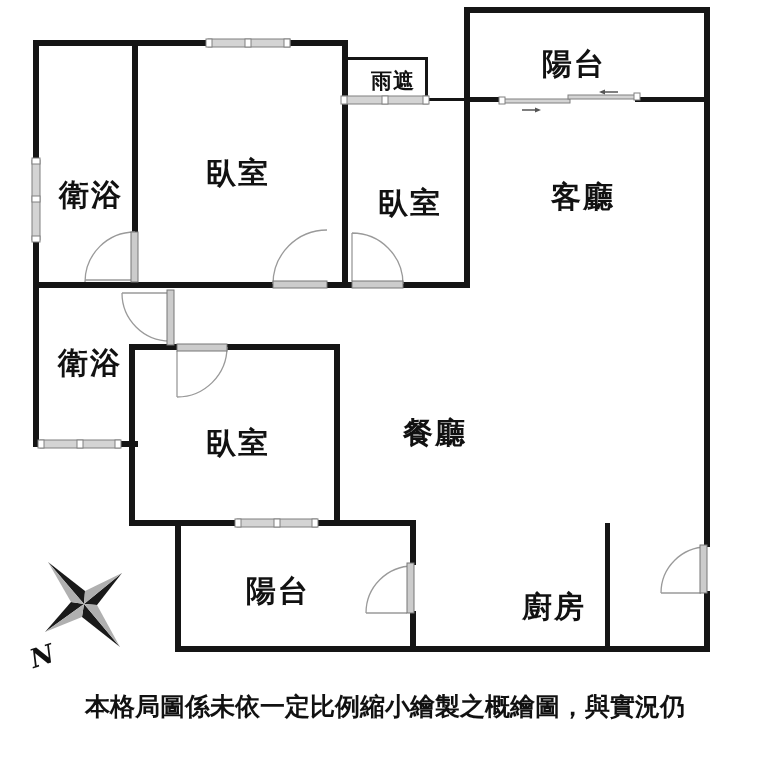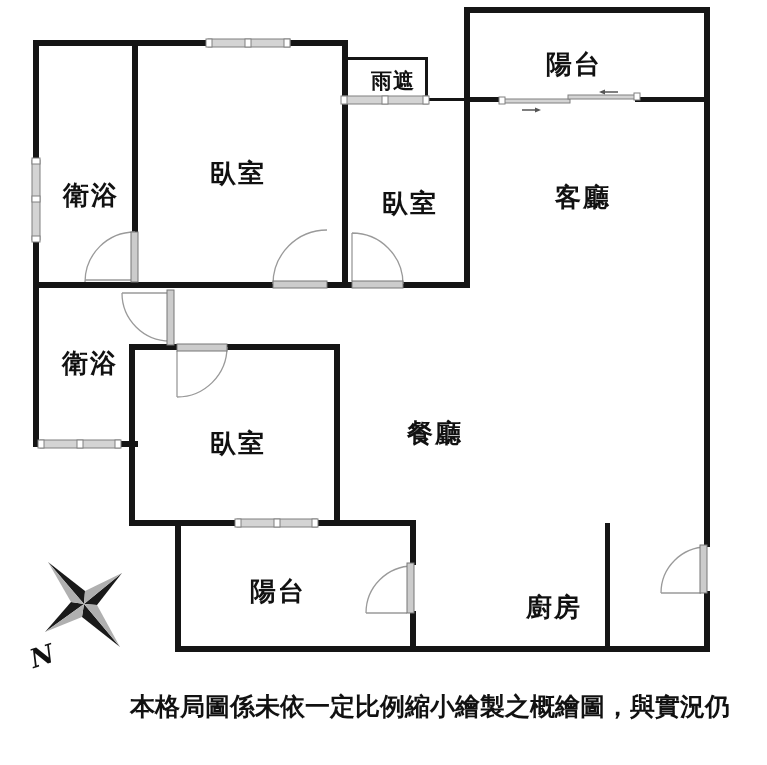--- a/index.html
+++ b/index.html
@@ -8,39 +8,39 @@
     width:767px;height:765px;
     background:#fff;
     overflow:hidden;
     font-family:"DejaVu Sans","Liberation Sans",sans-serif;
   }
   #plan-svg{position:absolute;left:0;top:0;}
   .room-label{
     position:absolute;
     transform:translate(-50%,-50%);
     font-weight:bold;
-    font-size:26px;
+    font-size:30px;
     color:#111;
     white-space:nowrap;
     letter-spacing:2px;
   }
   .small-label{font-size:21px;letter-spacing:1px;}
   .north-label{
     position:absolute;
     transform:translate(-50%,-50%) rotate(-18deg);
     font-family:"DejaVu Serif","Liberation Serif",serif;
     font-style:italic;
     font-weight:bold;
     font-size:26px;
     color:#111;
   }
   .disclaimer{
     position:absolute;
     left:40px;top:692px;width:690px;
-    text-align:right;
+    text-align:center;
     font-weight:bold;
     font-size:25px;
     line-height:30px;
     color:#111;
     white-space:nowrap;
   }
 </style>
 </head>
 <body>
 

